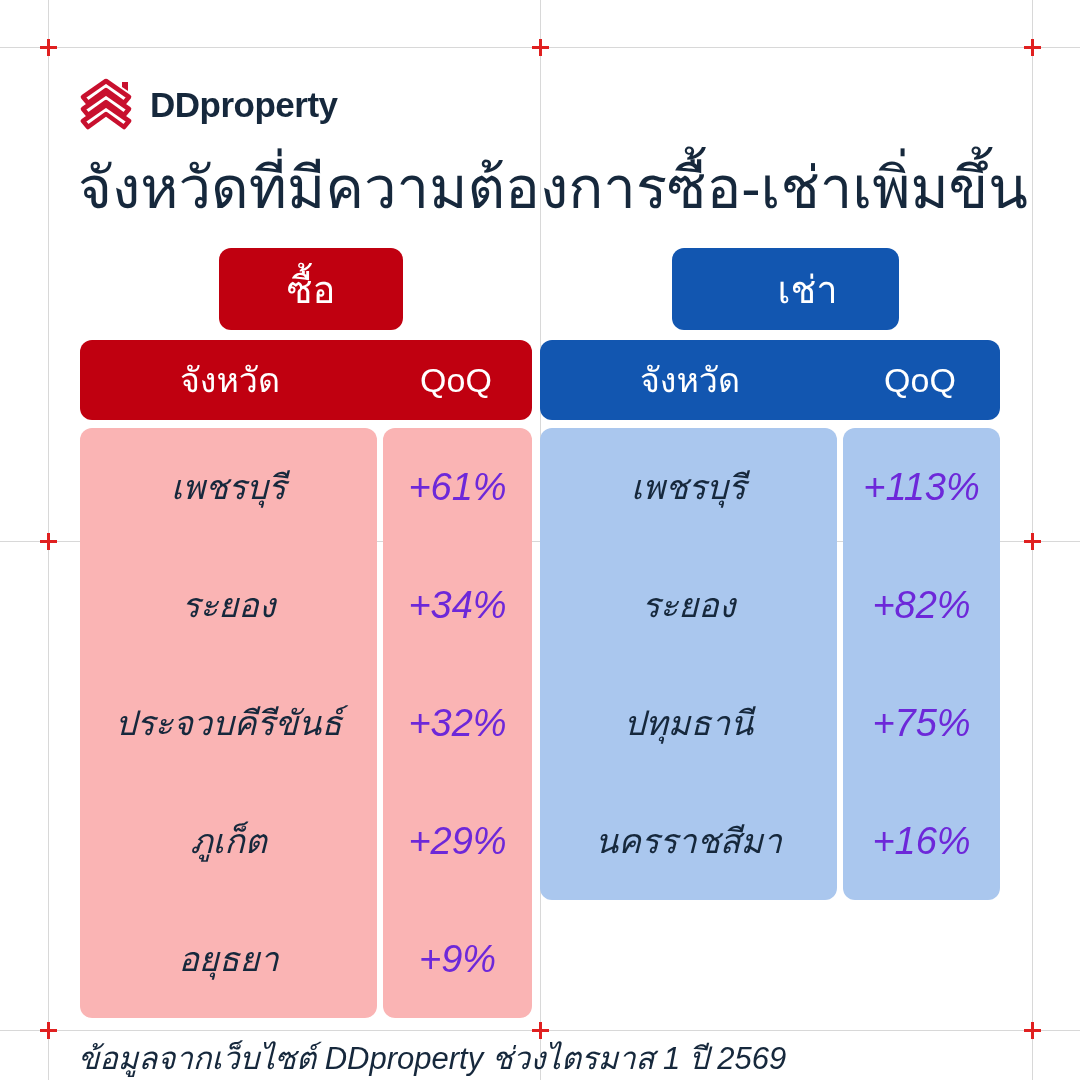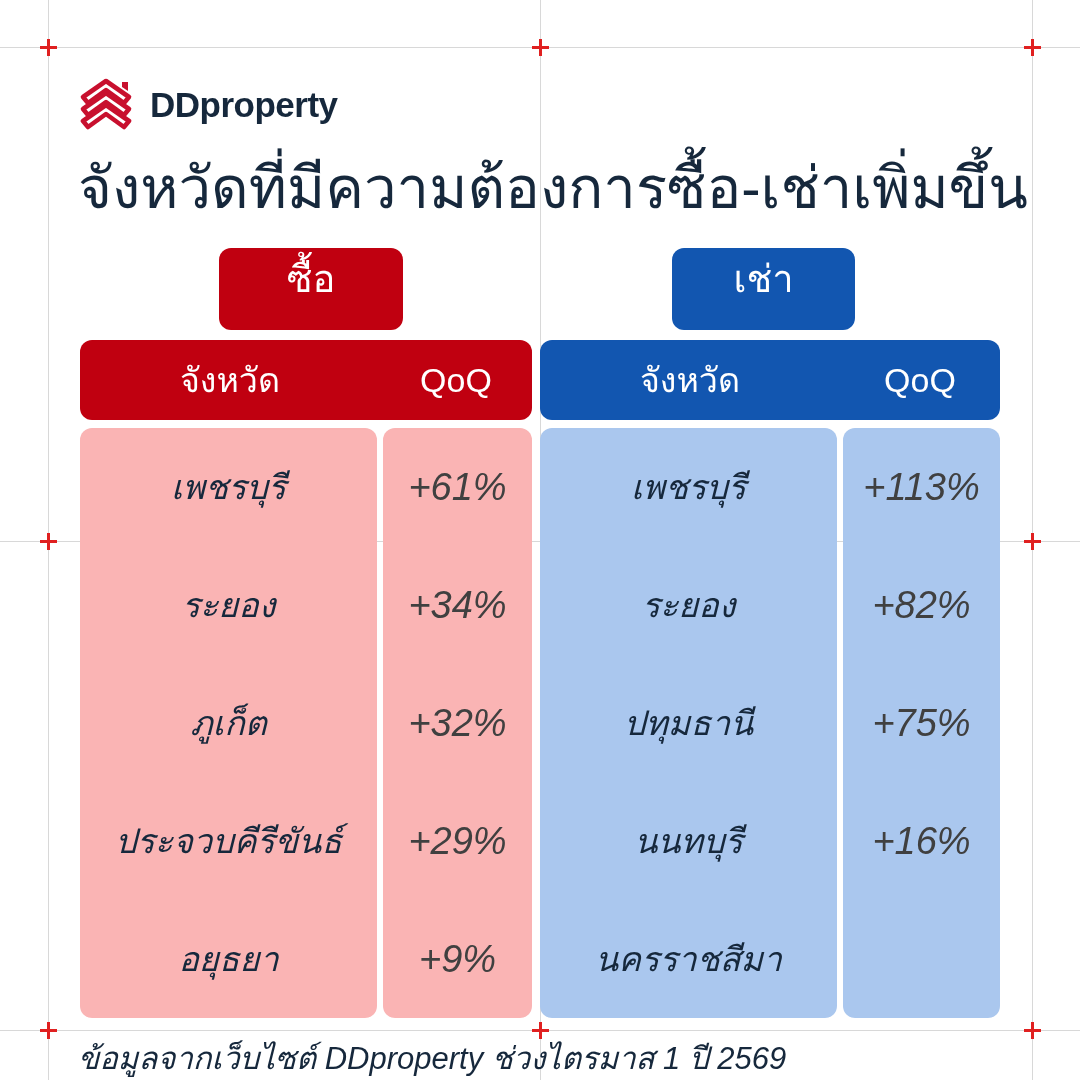--- a/index.html
+++ b/index.html
@@ -74,26 +74,26 @@
 
   
   .tab {
     position: absolute;
     top: 248px;
     height: 82px;
     border-radius: 12px;
     color: #ffffff;
     font-size: 38px;
     display: flex;
-    align-items: flex-start;
+    align-items: center;
     justify-content: center;
     z-index: 3;
   }
   .tab-buy  { left: 219px; width: 184px; }
-  .tab-rent { left: 672px; width: 183px; }
+  .tab-rent { left: 672px; width: 183px; padding-left: 44px; }
 
   
   .table {
     position: absolute;
     top: 340px;
     display: flex;
     flex-direction: column;
     z-index: 3;
   }
   .table-buy  { left: 80px;  width: 452px; }
@@ -135,21 +135,21 @@
   .cell {
     height: 118px;
     display: flex;
     align-items: center;
     justify-content: center;
     font-size: 34px;
     line-height: 1;
     text-align: center;
   }
   .cell-name { color: #16283c; }
-  .cell-qoq  { color: #404040; font-size: 38px; }
+  .cell-qoq  { color: #6d28d9; font-size: 38px; }
 
   
   .footer {
     position: absolute;
     left: 78px;
     top: 1033px;
     font-size: 31px;
     color: #16283c;
     white-space: nowrap;
     z-index: 3;
@@ -202,22 +202,22 @@
 
   <div class="table table-buy">
     <div class="thead" style="background:#C00010">
       <div class="th th-name">จังหวัด</div>
       <div class="th th-qoq">QoQ</div>
     </div>
     <div class="tbody">
       <div class="col col-name" style="background:#FAB4B4">
         <div class="cell cell-name">เพชรบุรี</div>
         <div class="cell cell-name">ระยอง</div>
+        <div class="cell cell-name">ประจวบคีรีขันธ์</div>
         <div class="cell cell-name">ภูเก็ต</div>
-        <div class="cell cell-name">ประจวบคีรีขันธ์</div>
         <div class="cell cell-name">อยุธยา</div>
       </div>
       <div class="col col-qoq" style="background:#FAB4B4">
         <div class="cell cell-qoq">+61%</div>
         <div class="cell cell-qoq">+34%</div>
         <div class="cell cell-qoq">+32%</div>
         <div class="cell cell-qoq">+29%</div>
         <div class="cell cell-qoq">+9%</div>
       </div>
     </div>
@@ -226,21 +226,20 @@
   <div class="table table-rent">
     <div class="thead" style="background:#1256B0">
       <div class="th th-name">จังหวัด</div>
       <div class="th th-qoq">QoQ</div>
     </div>
     <div class="tbody">
       <div class="col col-name" style="background:#AAC7EE">
         <div class="cell cell-name">เพชรบุรี</div>
         <div class="cell cell-name">ระยอง</div>
         <div class="cell cell-name">ปทุมธานี</div>
-        <div class="cell cell-name">นนทบุรี</div>
         <div class="cell cell-name">นครราชสีมา</div>
       </div>
       <div class="col col-qoq" style="background:#AAC7EE">
         <div class="cell cell-qoq">+113%</div>
         <div class="cell cell-qoq">+82%</div>
         <div class="cell cell-qoq">+75%</div>
         <div class="cell cell-qoq">+16%</div>
       </div>
     </div>
   </div>

